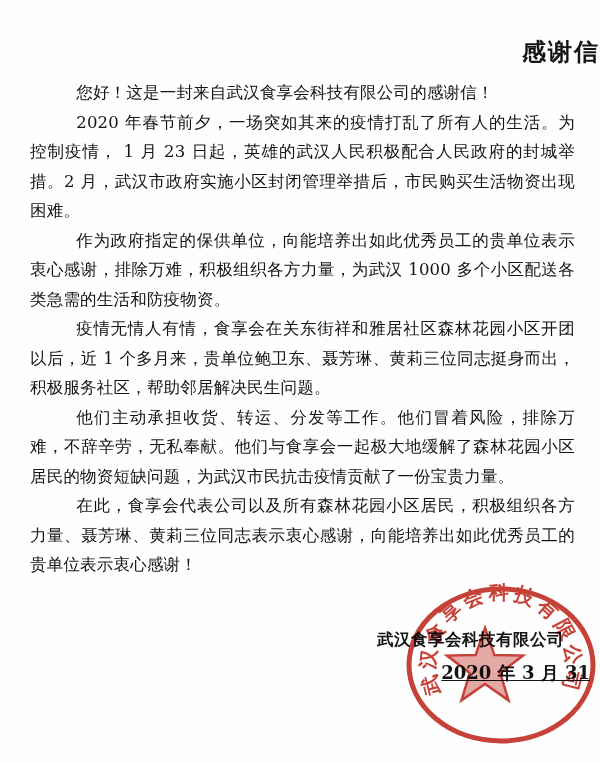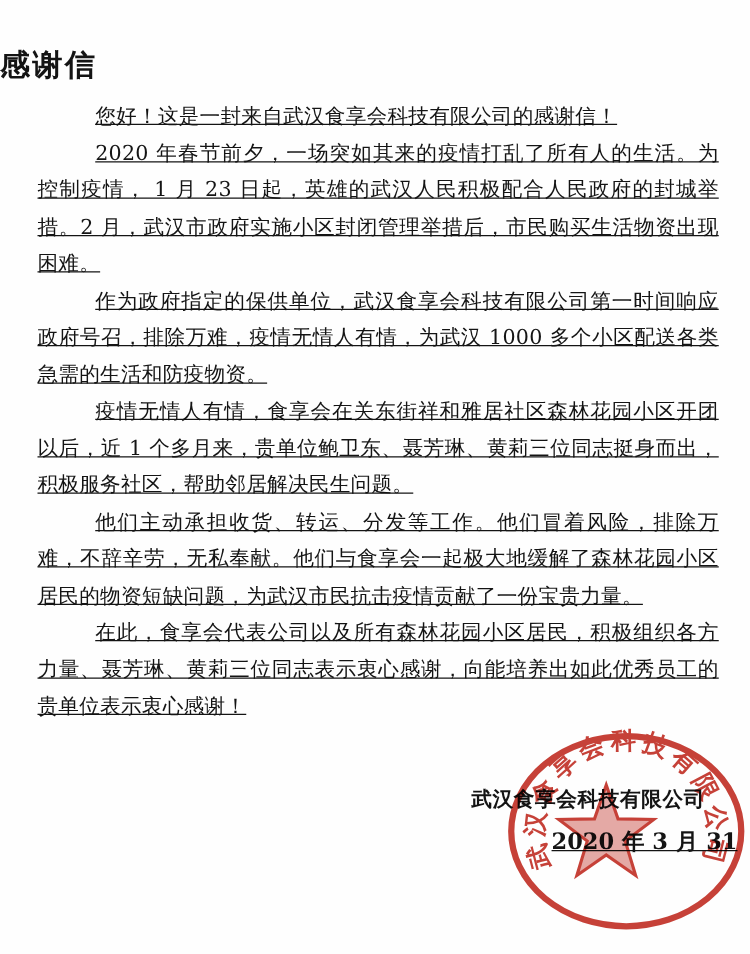--- a/index.html
+++ b/index.html
@@ -10,21 +10,21 @@
   .page {
     position: relative;
     width: 600px;
     height: 763px;
     background: #fefefe;
     overflow: hidden;
     font-family: "DejaVu Serif", "Liberation Serif", serif;
     color: #141414;
   }
   .title {
-    text-align: left;
+    text-align: right;
     font-size: 24px;
     font-weight: bold;
     padding-top: 36px;
     letter-spacing: 2px;
   }
   .recipient {
     font-size: 20px;
     font-weight: bold;
     margin: 15px 26px 0 30px;
     letter-spacing: 1px;
@@ -33,21 +33,20 @@
     margin: 10px 25px 0 30px;
     font-size: 16.5px;
     line-height: 29.5px;
     text-align: justify;
     letter-spacing: 0.2px;
     font-weight: 500;
   }
   .letter-body p {
     margin: 0;
     text-indent: 2.8em;
-    text-decoration: underline;
   }
   .sign-company {
     position: absolute;
     top: 629px;
     right: 36px;
     font-size: 16.5px;
     font-weight: bold;
     letter-spacing: 0.5px;
   }
   .sign-date {
@@ -86,21 +85,21 @@
 <body>
 
 <div class="page">
 
   <div class="title">感谢信</div>
 
 
   <div class="letter-body">
     <p>您好！这是一封来自武汉食享会科技有限公司的感谢信！</p>
     <p>2020 年春节前夕，一场突如其来的疫情打乱了所有人的生活。为控制疫情， 1 月 23 日起，英雄的武汉人民积极配合人民政府的封城举措。2 月，武汉市政府实施小区封闭管理举措后，市民购买生活物资出现困难。</p>
-    <p>作为政府指定的保供单位，武汉食享会科技有限公司第一时间响应政府号召，排除万难，疫情无情人有情，为武汉 1000 多个小区配送各类急需的生活和防疫物资。</p>
+    <p>作为政府指定的保供单位，向能培养出如此优秀员工的贵单位表示衷心感谢，排除万难，积极组织各方力量，为武汉 1000 多个小区配送各类急需的生活和防疫物资。</p>
     <p>疫情无情人有情，食享会在关东街祥和雅居社区森林花园小区开团以后，近 1 个多月来，贵单位鲍卫东、聂芳琳、黄莉三位同志挺身而出，积极服务社区，帮助邻居解决民生问题。</p>
     <p>他们主动承担收货、转运、分发等工作。他们冒着风险，排除万难，不辞辛劳，无私奉献。他们与食享会一起极大地缓解了森林花园小区居民的物资短缺问题，为武汉市民抗击疫情贡献了一份宝贵力量。</p>
     <p>在此，食享会代表公司以及所有森林花园小区居民，积极组织各方力量、聂芳琳、黄莉三位同志表示衷心感谢，向能培养出如此优秀员工的贵单位表示衷心感谢！</p>
   </div>
 
   <div class="sign-company">武汉食享会科技有限公司</div>
 
   <div class="sign-date">2020 年 3 月 31</div>
 
   <svg class="seal" width="200" height="170" viewBox="0 0 200 170">

